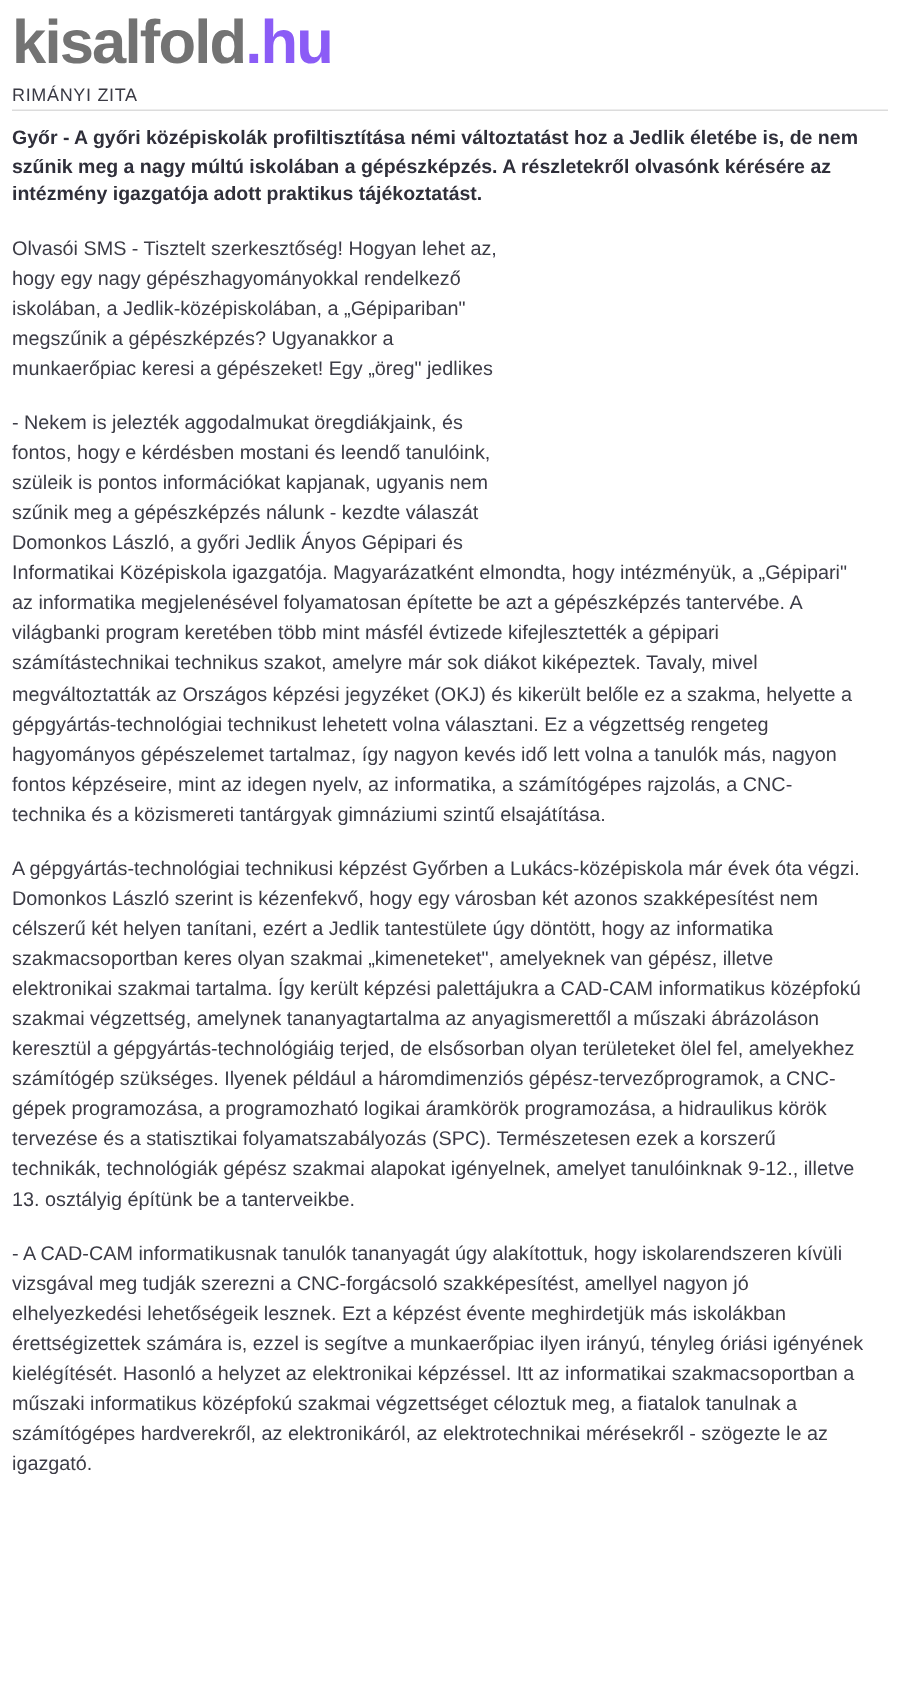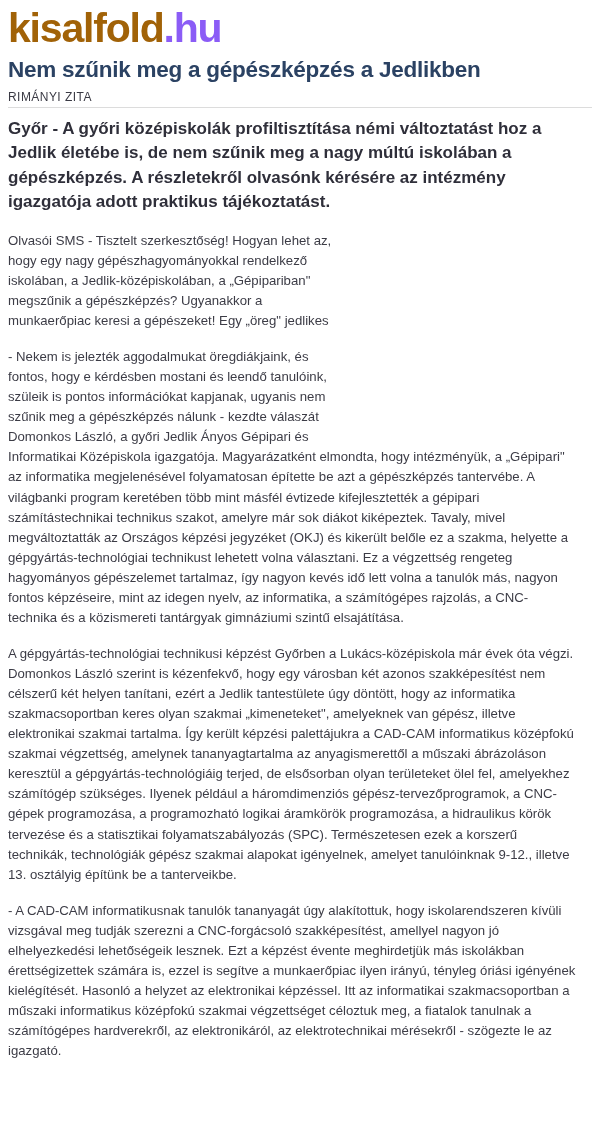--- a/index.html
+++ b/index.html
@@ -22,21 +22,21 @@
 
   
   .masthead {
     font-size: 41px;
     font-weight: bold;
     letter-spacing: -1.2px;
     line-height: 1.08;
     margin: 0 0 6px 0;
     white-space: nowrap;
   }
-  .masthead .brand-name { color: #a16207; }
+  .masthead .brand-name { color: #737373; }
   .masthead .brand-tld  { color: #8b5cf6; }
 
   
   .headline {
     font-size: 22.5px;
     font-weight: bold;
     color: #2b4263;
     letter-spacing: -0.25px;
     line-height: 1.2;
     margin: 0 0 7px 0;
@@ -57,21 +57,21 @@
   }
 
   .rule {
     border: 0;
     border-top: 1px solid #dcdcdc;
     margin: 0 0 9px 0;
   }
 
   
   .lead {
-    font-size: 17px;
+    font-size: 13px;
     font-weight: bold;
     color: #2f2f3a;
     line-height: 1.42;
     margin: 0 0 17px 0;
   }
 
   
   .body-text p {
     font-size: 13.2px;
     line-height: 1.52;
@@ -92,21 +92,20 @@
 </style>
 </head>
 <body>
 
 <div class="page">
 
   <div class="masthead">
     <span class="brand-name">kisalfold</span><span class="brand-tld">.hu</span>
   </div>
 
-  <h1 class="headline">Nem szűnik meg a gépészképzés a Jedlikben</h1>
 
   <div class="author">RIMÁNYI ZITA</div>
 
   <hr class="rule">
 
   <p class="lead">Győr - A győri középiskolák profiltisztítása némi változtatást hoz a Jedlik életébe is, de nem szűnik meg a nagy múltú iskolában a gépészképzés. A részletekről olvasónk kérésére az intézmény igazgatója adott praktikus tájékoztatást.</p>
 
   <div class="body-text">
     <p class="wrap-narrow"><span class="float-gutter"></span><span>Olvasói SMS - Tisztelt szerkesztőség! Hogyan lehet az, hogy egy nagy gépészhagyományokkal rendelkező iskolában, a Jedlik-középiskolában, a „Gépipariban" megszűnik a gépészképzés? Ugyanakkor a munkaerőpiac keresi a gépészeket! Egy „öreg" jedlikes</span></p>
     <p class="wrap-narrow"><span class="float-gutter short"></span><span>- Nekem is jelezték aggodalmukat öregdiákjaink, és fontos, hogy e kérdésben mostani és leendő tanulóink, szüleik is pontos információkat kapjanak, ugyanis nem szűnik meg a gépészképzés nálunk - kezdte válaszát Domonkos László, a győri Jedlik Ányos Gépipari és Informatikai Középiskola igazgatója. Magyarázatként elmondta, hogy intézményük, a „Gépipari" az informatika megjelenésével folyamatosan építette be azt a gépészképzés tantervébe. A világbanki program keretében több mint másfél évtizede kifejlesztették a gépipari számítástechnikai technikus szakot, amelyre már sok diákot kiképeztek. Tavaly, mivel megváltoztatták az Országos képzési jegyzéket (OKJ) és kikerült belőle ez a szakma, helyette a gépgyártás-technológiai technikust lehetett volna választani. Ez a végzettség rengeteg hagyományos gépészelemet tartalmaz, így nagyon kevés idő lett volna a tanulók más, nagyon fontos képzéseire, mint az idegen nyelv, az informatika, a számítógépes rajzolás, a CNC-technika és a közismereti tantárgyak gimnáziumi szintű elsajátítása.</span></p>

